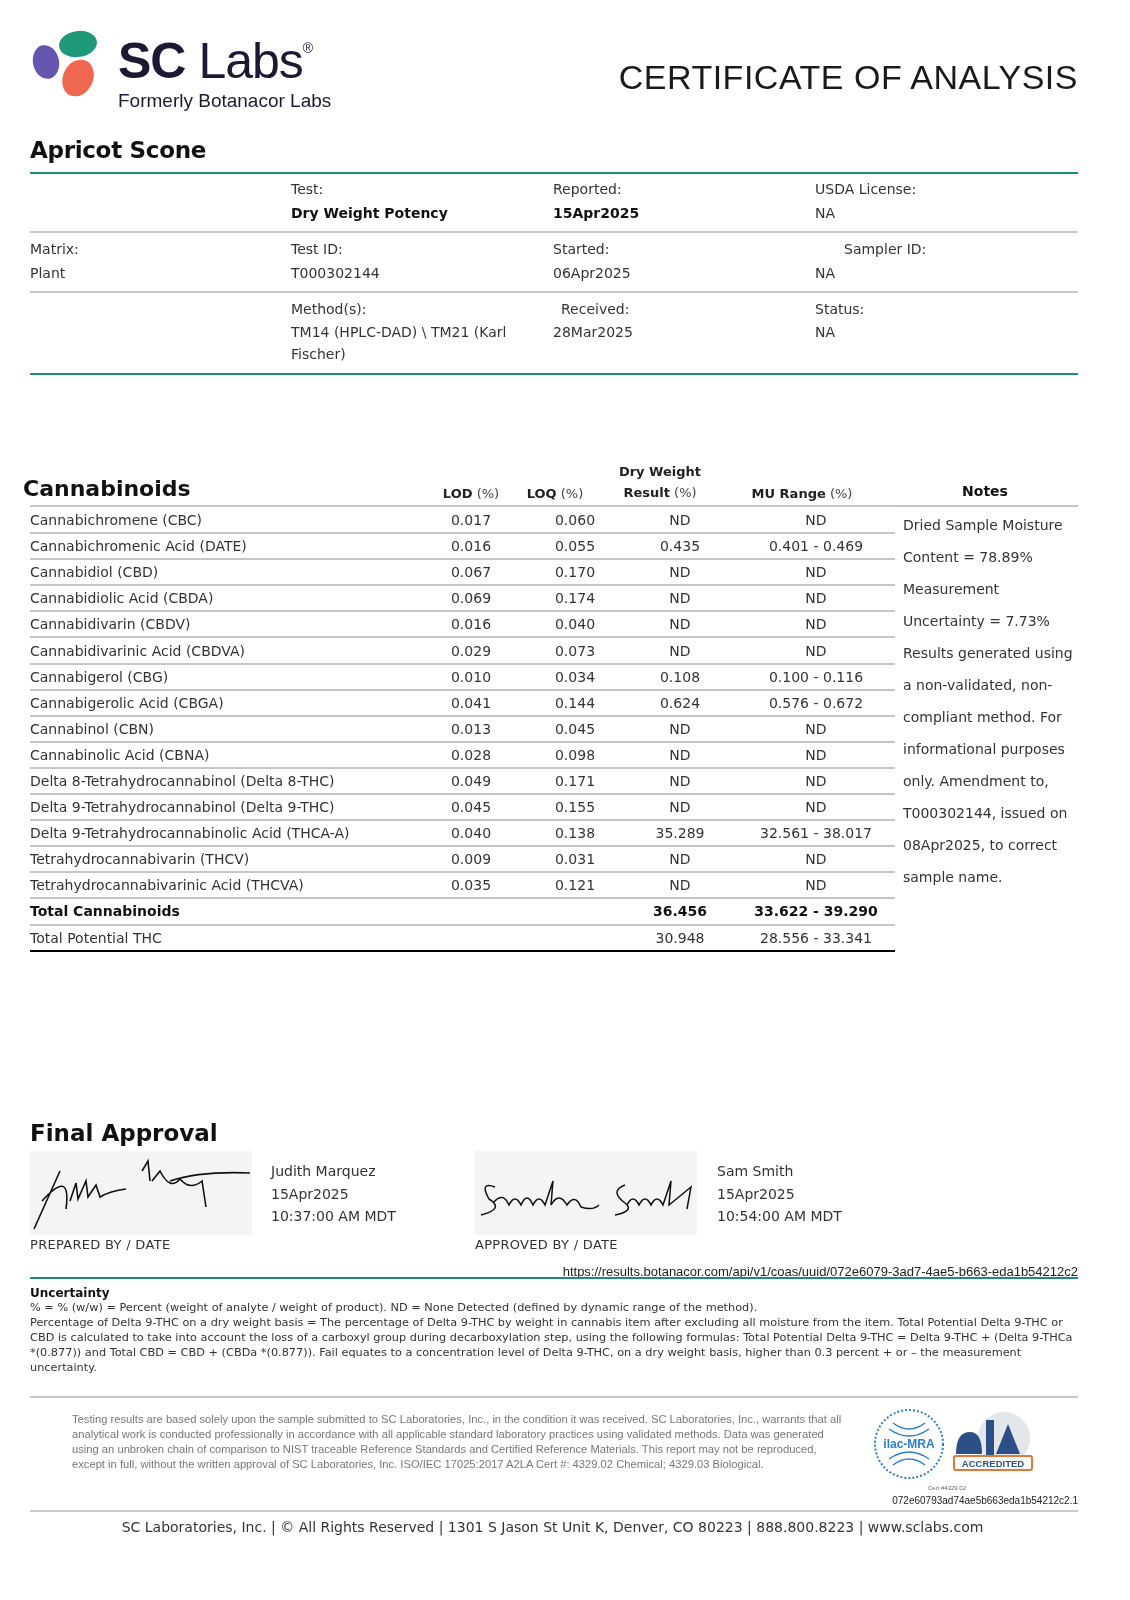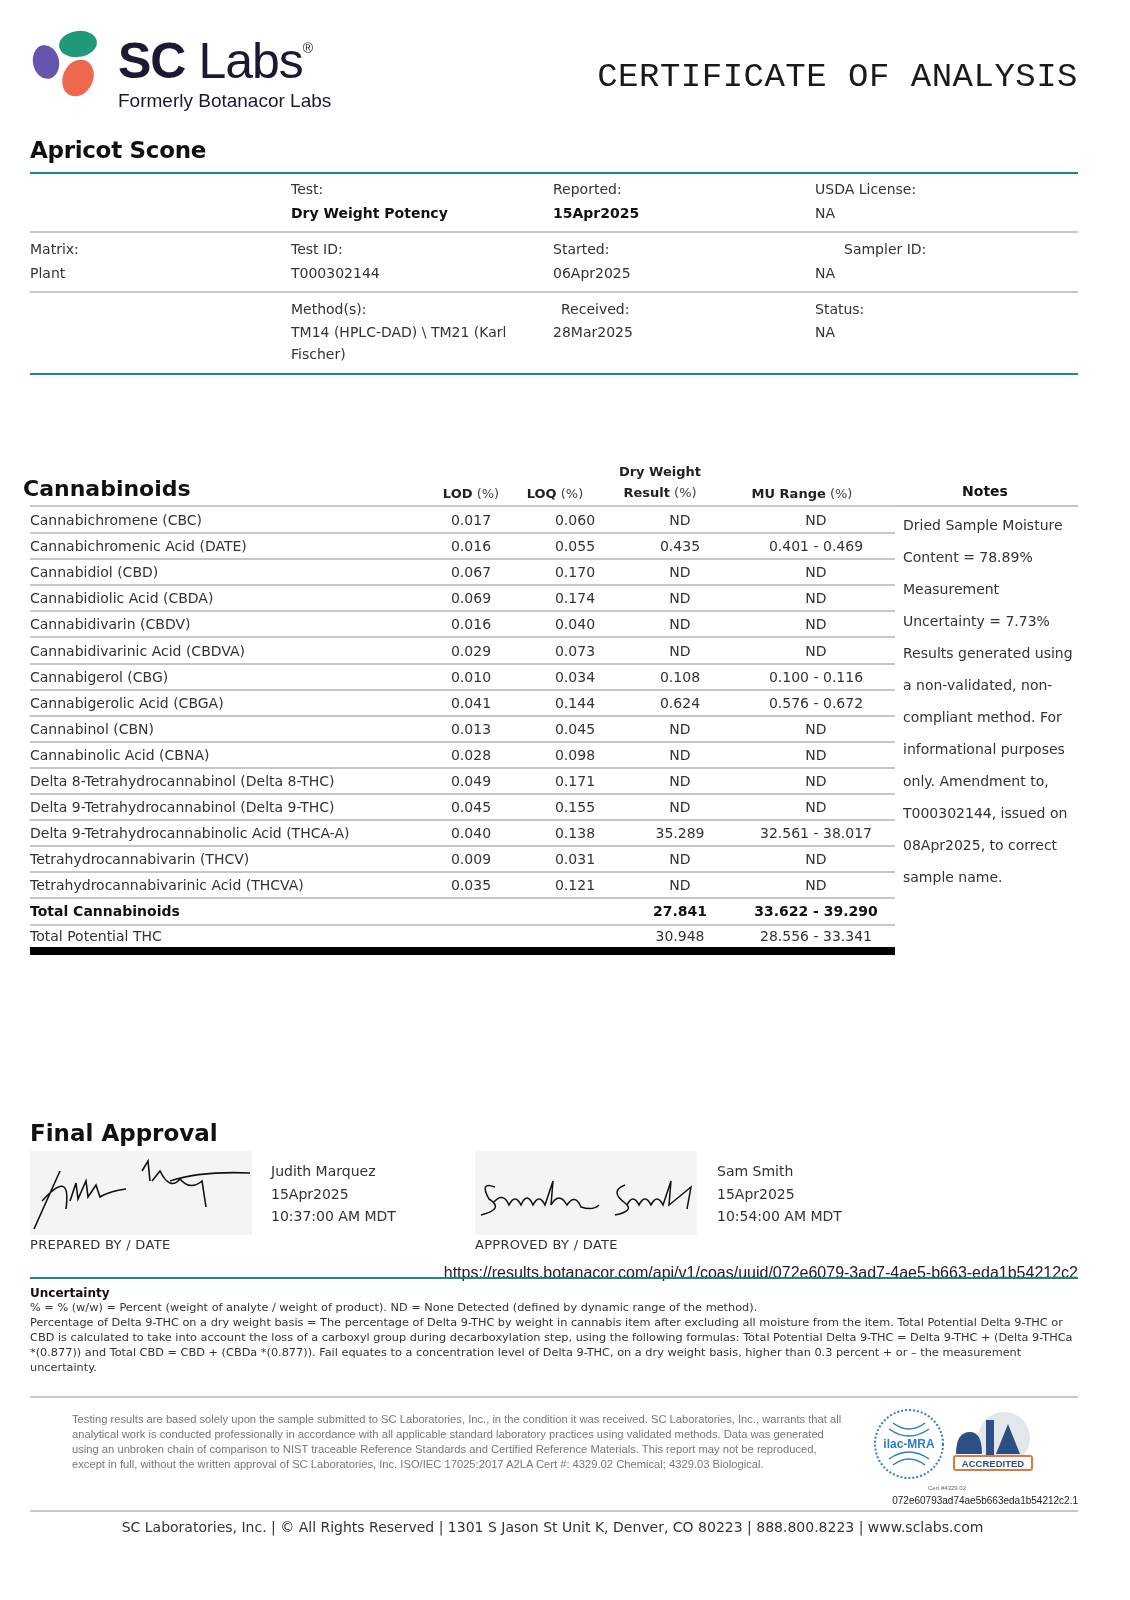--- a/index.html
+++ b/index.html
@@ -8,21 +8,21 @@
   .abs { position: absolute; }
 
   
   .logo { left: 32px; top: 30px; width: 320px; height: 90px; }
   .logo svg { position: absolute; left: 0; top: 0; }
   .logo-title { position: absolute; left: 86px; top: 2px; font-family: "Liberation Sans", sans-serif; font-size: 50px; color: #1b1a33; letter-spacing: -1px; white-space: nowrap; }
   .logo-title b { font-weight: 700; }
   .logo-title .light { font-weight: 400; }
   .logo-title sup { font-size: 14px; vertical-align: top; position: relative; top: 8px; }
   .logo-sub { position: absolute; left: 86px; top: 60px; font-family: "Liberation Sans", sans-serif; font-size: 19px; color: #1b1a33; white-space: nowrap; }
-  .coa-title { right: 52px; top: 58px; font-family: Liberation Mono, monospace; font-weight: 200; font-size: 34px; letter-spacing: 0.5px; color: #1a1a1a; white-space: nowrap; }
+  .coa-title { right: 52px; top: 58px; font-family: Liberation Sans, sans-serif; font-weight: 200; font-size: 34px; letter-spacing: 0.5px; color: #1a1a1a; white-space: nowrap; }
 
   .sample-name { left: 30px; top: 137px; font-size: 23px; font-weight: 700; color: #111; letter-spacing: -0.3px; }
   .teal-rule { left: 30px; width: 1048px; height: 2px; background: #1f8a7e; }
   .grey-rule { left: 30px; width: 1048px; height: 2px; background: #c8c8c8; }
 
   .info-label { font-size: 14px; color: #333; }
   .info-val { font-size: 14px; color: #333; line-height: 22px; }
   .info-val.bold { font-weight: 700; color: #111; }
 
   
@@ -31,31 +31,31 @@
   .th b { font-weight: 700; }
   .th span { font-weight: 400; color: #444; }
   table.cann { position: absolute; left: 30px; top: 507px; width: 865px; border-collapse: collapse; }
   table.cann td { height: 26.1px; font-size: 14px; color: #333; border-bottom: 2px solid #c6c6c6; padding: 0; white-space: nowrap; }
   table.cann td.name { width: 385px; text-align: left; }
   table.cann td.c1 { width: 112px; text-align: center; }
   table.cann td.c2 { width: 96px; text-align: center; }
   table.cann td.c3 { width: 114px; text-align: center; }
   table.cann td.c4 { width: 158px; text-align: center; }
   table.cann tr.total td { font-weight: 700; color: #111; border-top: 2px solid #1f8a7e; }
-  table.cann tr.potential td { border-bottom: 8px solid #000000; }
+  table.cann tr.potential td { border-bottom: 2px solid #000000; }
   .notes-head { left: 905px; top: 483px; width: 160px; text-align: center; font-size: 14px; font-weight: 700; color: #111; }
   .notes-rule { left: 895px; top: 505px; width: 183px; height: 2px; background: #c6c6c6; }
   .notes-body { left: 903px; top: 509px; width: 175px; font-size: 14px; color: #333; line-height: 32px; }
 
   
   .fa-title { left: 30px; top: 1120px; font-size: 23px; font-weight: 700; color: #111; }
   .sig-box { top: 1151px; width: 222px; height: 84px; background: #f3f4f4; }
   .sig-info { font-size: 14px; color: #333; line-height: 22.5px; }
   .sig-cap { font-size: 13px; color: #333; letter-spacing: 0.3px; }
-  .url { right: 52px; top: 1264px; font-family: "Liberation Sans", sans-serif; font-size: 16px; color: #222; }
+  .url { right: 52px; top: 1264px; font-family: "Liberation Sans", sans-serif; font-size: 13px; color: #222; }
 
   .def-title { left: 30px; top: 1286px; font-size: 12px; font-weight: 700; color: #111; }
   .def-body { left: 30px; top: 1300px; width: 1050px; font-size: 11.3px; color: #333; line-height: 15px; }
 
   .disclaimer { left: 72px; top: 1412px; width: 780px; font-family: "Liberation Sans", sans-serif; font-size: 11.2px; color: #777; line-height: 15px; }
   .cert-small { left: 928px; top: 1485px; font-family: "Liberation Sans", sans-serif; font-size: 6px; color: #666; }
   .cert-hash { right: 52px; top: 1495px; font-family: "Liberation Sans", sans-serif; font-size: 10px; color: #222; }
   .footer { left: 0; width: 1105px; top: 1519px; text-align: center; font-size: 14px; color: #333; }
 </style>
 </head>
@@ -217,21 +217,21 @@
         <td class="name">Tetrahydrocannabivarinic Acid (THCVA)</td>
         <td class="c1">0.035</td>
         <td class="c2">0.121</td>
         <td class="c3">ND</td>
         <td class="c4">ND</td>
       </tr>
       <tr class="total">
         <td class="name">Total Cannabinoids</td>
         <td class="c1"></td>
         <td class="c2"></td>
-        <td class="c3">27.841</td>
+        <td class="c3">36.456</td>
         <td class="c4">33.622 - 39.290</td>
       </tr>
       <tr class="potential">
         <td class="name">Total Potential THC</td>
         <td class="c1"></td>
         <td class="c2"></td>
         <td class="c3">30.948</td>
         <td class="c4">28.556 - 33.341</td>
       </tr>
     </tbody>

